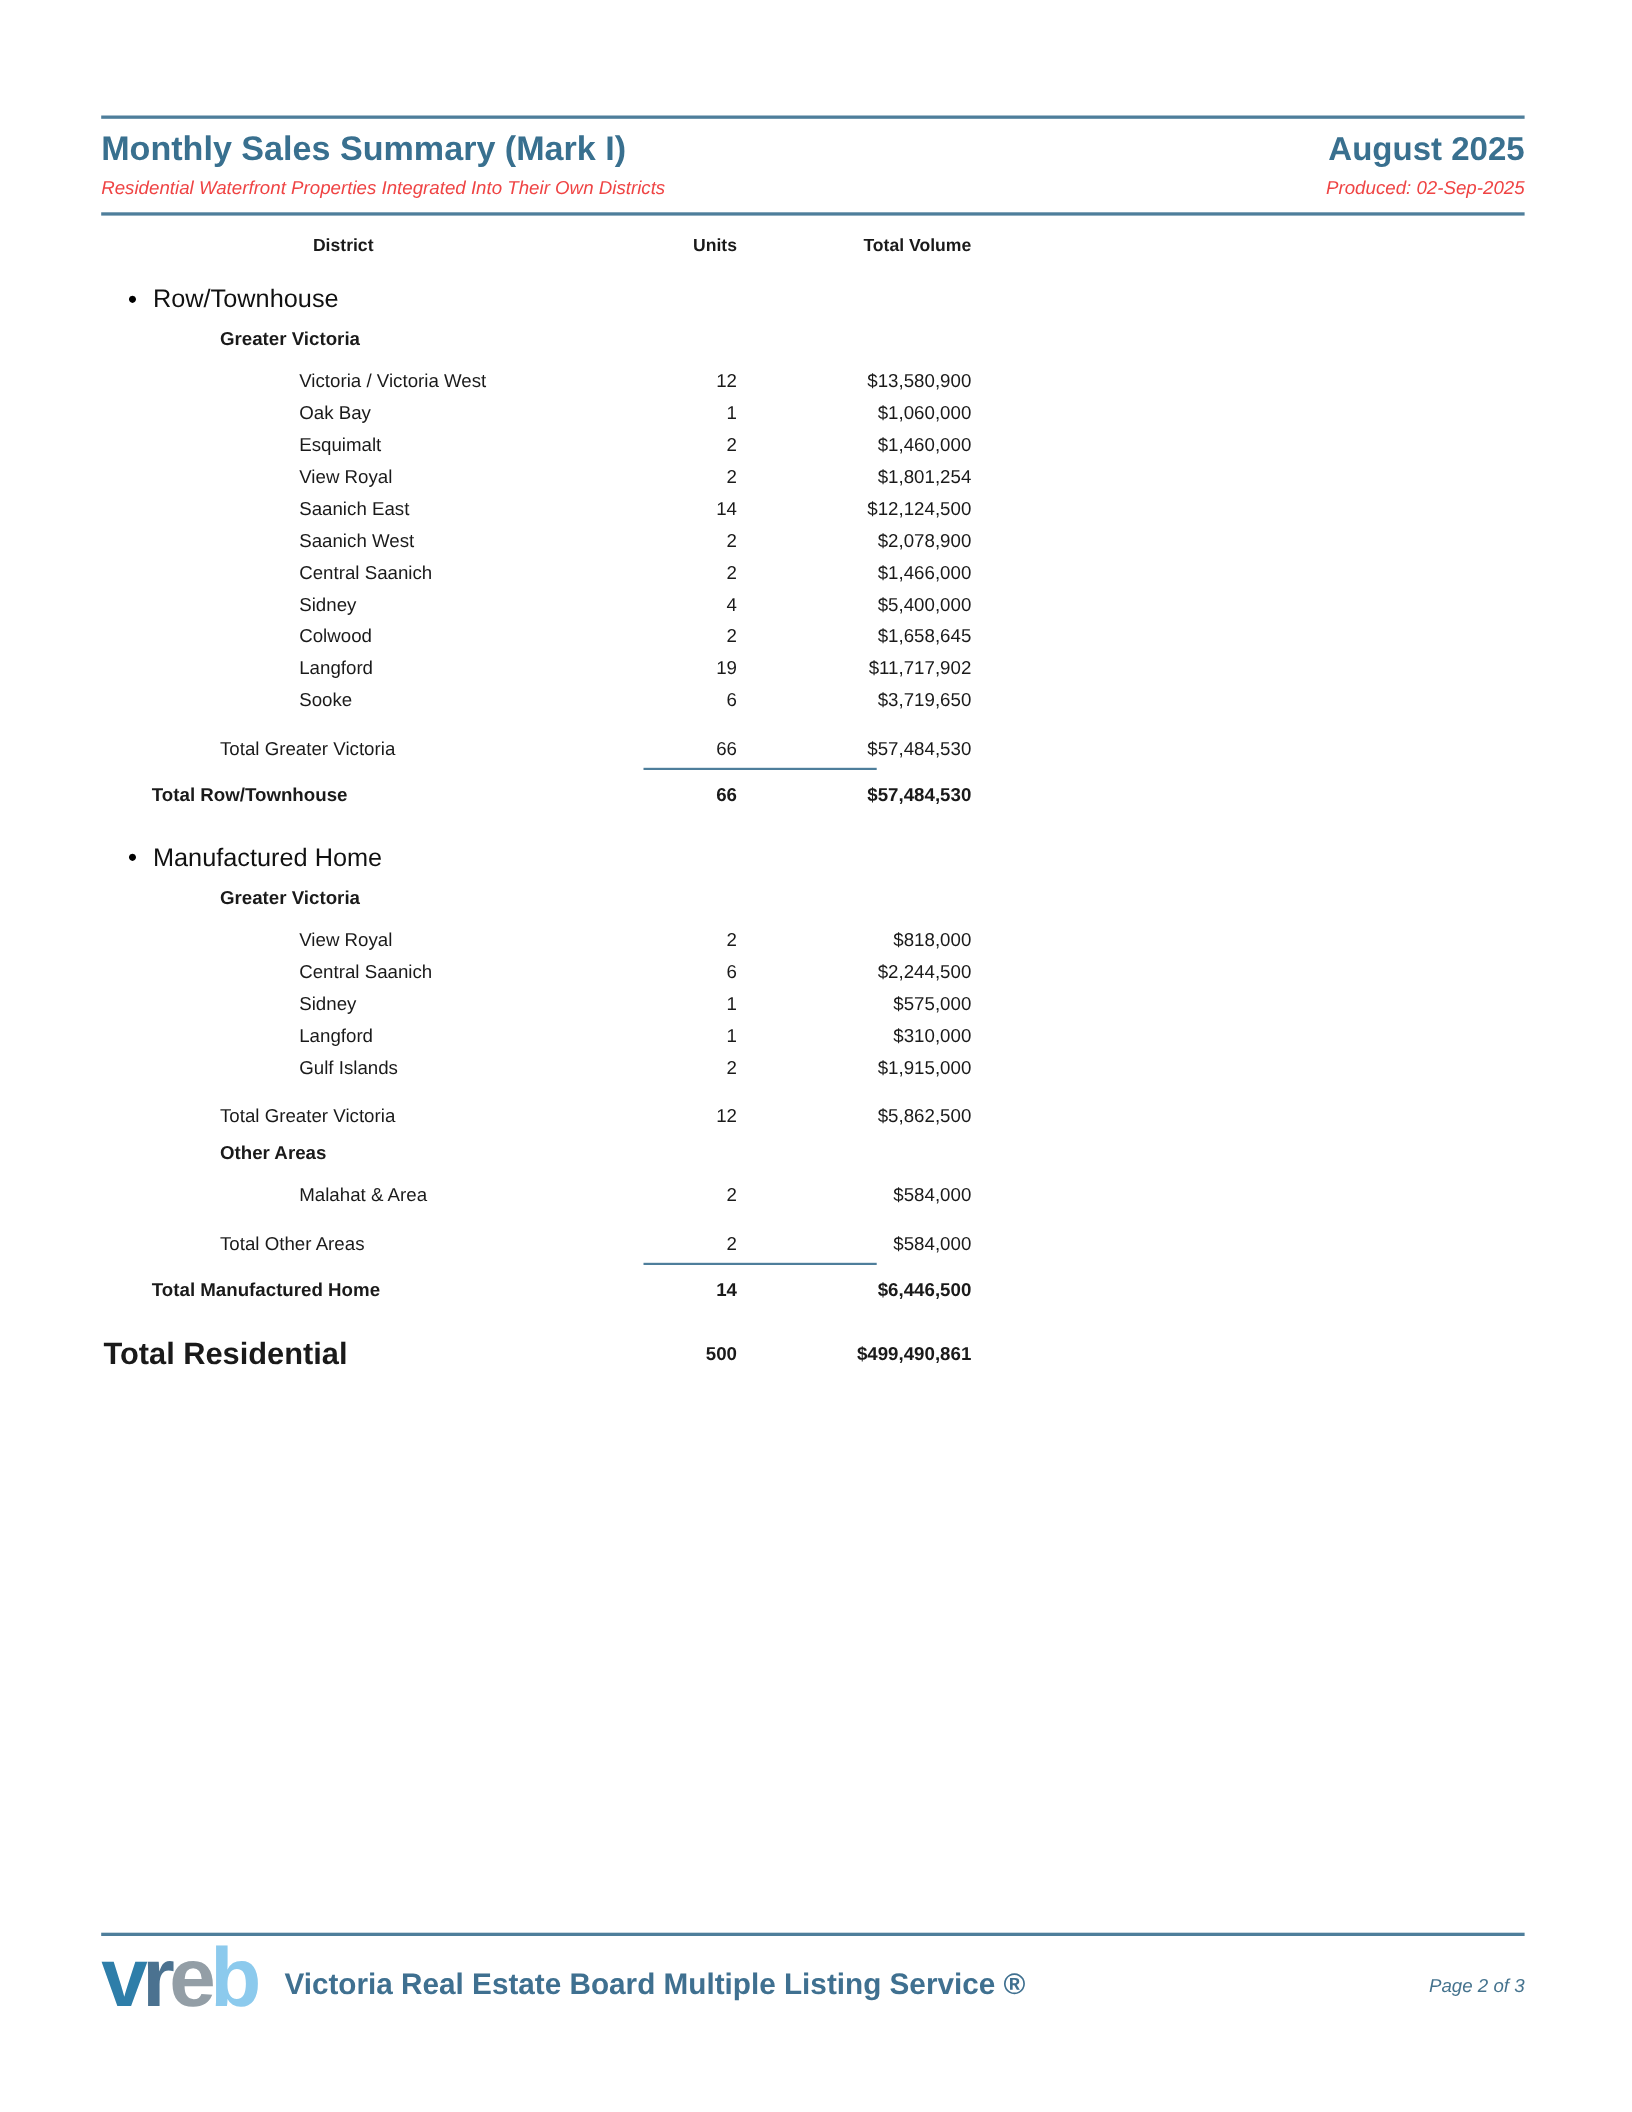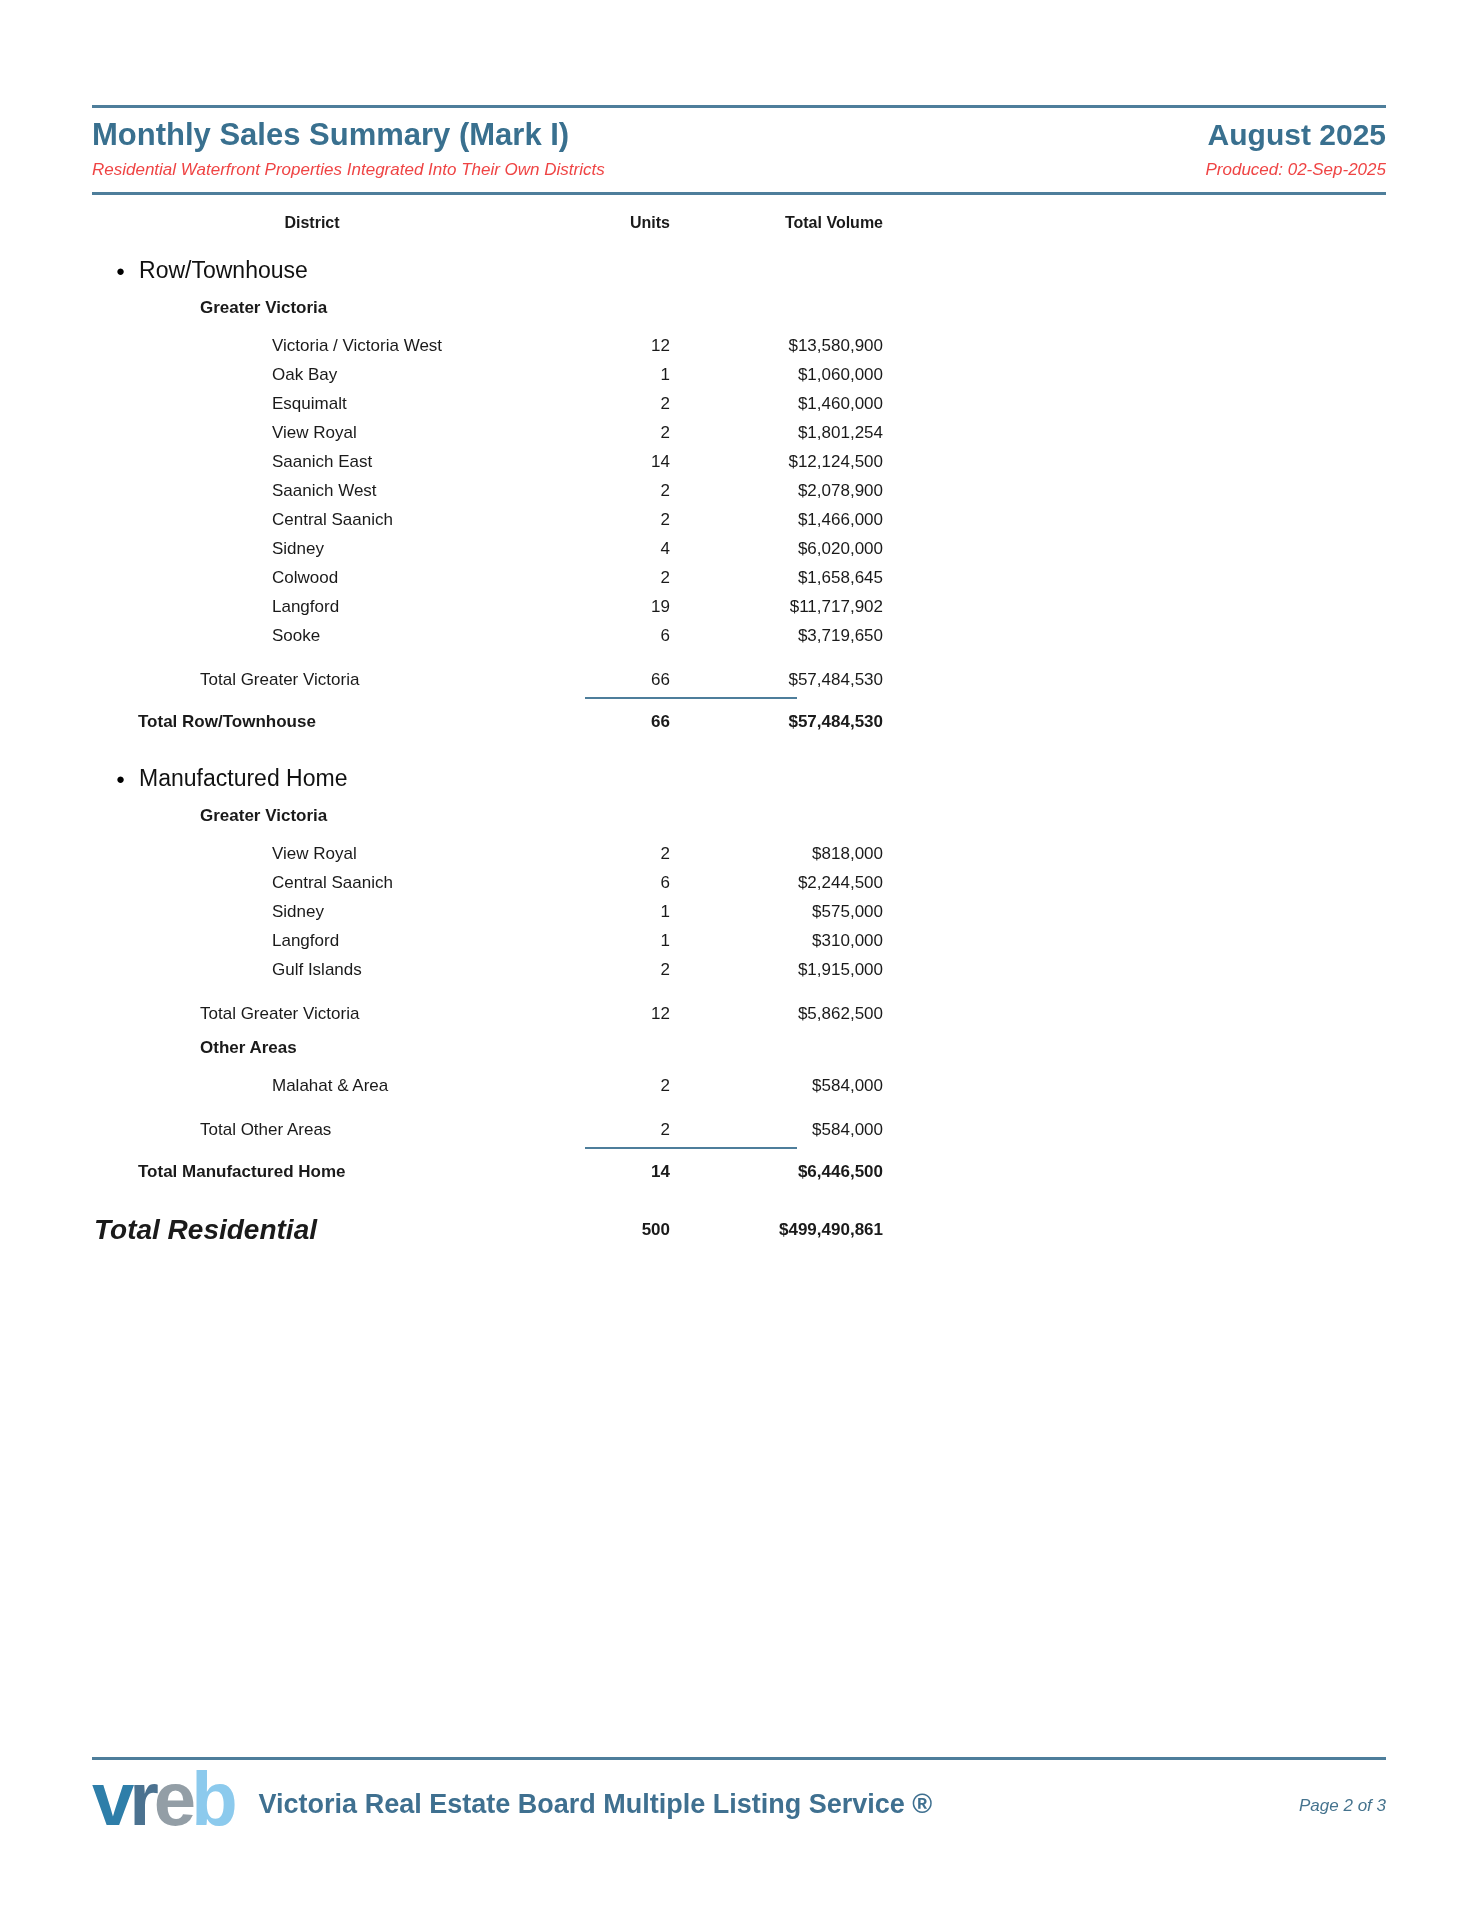--- a/index.html
+++ b/index.html
@@ -53,21 +53,21 @@
 
   .section-total { margin-top:8px; height:30px; }
   .section-total .td { font-weight:bold; }
   .d-sectiontotal { padding-left:46px; }
 
   .sp-a { margin-top:26px; }
   .sp-b { margin-top:8px;  }
 
   .grand-total { margin-top:22px; height:42px; }
   .grand-total .td { font-weight:bold; }
-  .d-grand { font-size:28px !important; padding-left:2px; white-space:nowrap;font-style:italic; }
+  .d-grand { font-size:28px !important; padding-left:2px; white-space:nowrap; }
 
   
   .footer { position:absolute; left:92px; width:1294px; top:1757px; }
   .footer-row { display:flex; align-items:flex-end; margin-top:8px; }
   .logo { font-weight:bold; font-size:76px; line-height:62px; letter-spacing:-5px; display:flex; }
   .lv { color:#2e7ea9; }
   .lr { color:#4b7290; }
   .le { color:#939ea6; }
   .lb { color:#8ccaed; }
   .brand { font-size:27px; font-weight:bold; color:#3f7090; margin-left:26px; padding-bottom:10px; white-space:nowrap; }
@@ -138,21 +138,21 @@
         <div class="td vol">$2,078,900</div>
       </div>
       <div class="trow">
         <div class="td d-row">Central Saanich</div>
         <div class="td units">2</div>
         <div class="td vol">$1,466,000</div>
       </div>
       <div class="trow">
         <div class="td d-row">Sidney</div>
         <div class="td units">4</div>
-        <div class="td vol">$6,020,000</div>
+        <div class="td vol">$5,400,000</div>
       </div>
       <div class="trow">
         <div class="td d-row">Colwood</div>
         <div class="td units">2</div>
         <div class="td vol">$1,658,645</div>
       </div>
       <div class="trow">
         <div class="td d-row">Langford</div>
         <div class="td units">19</div>
         <div class="td vol">$11,717,902</div>

